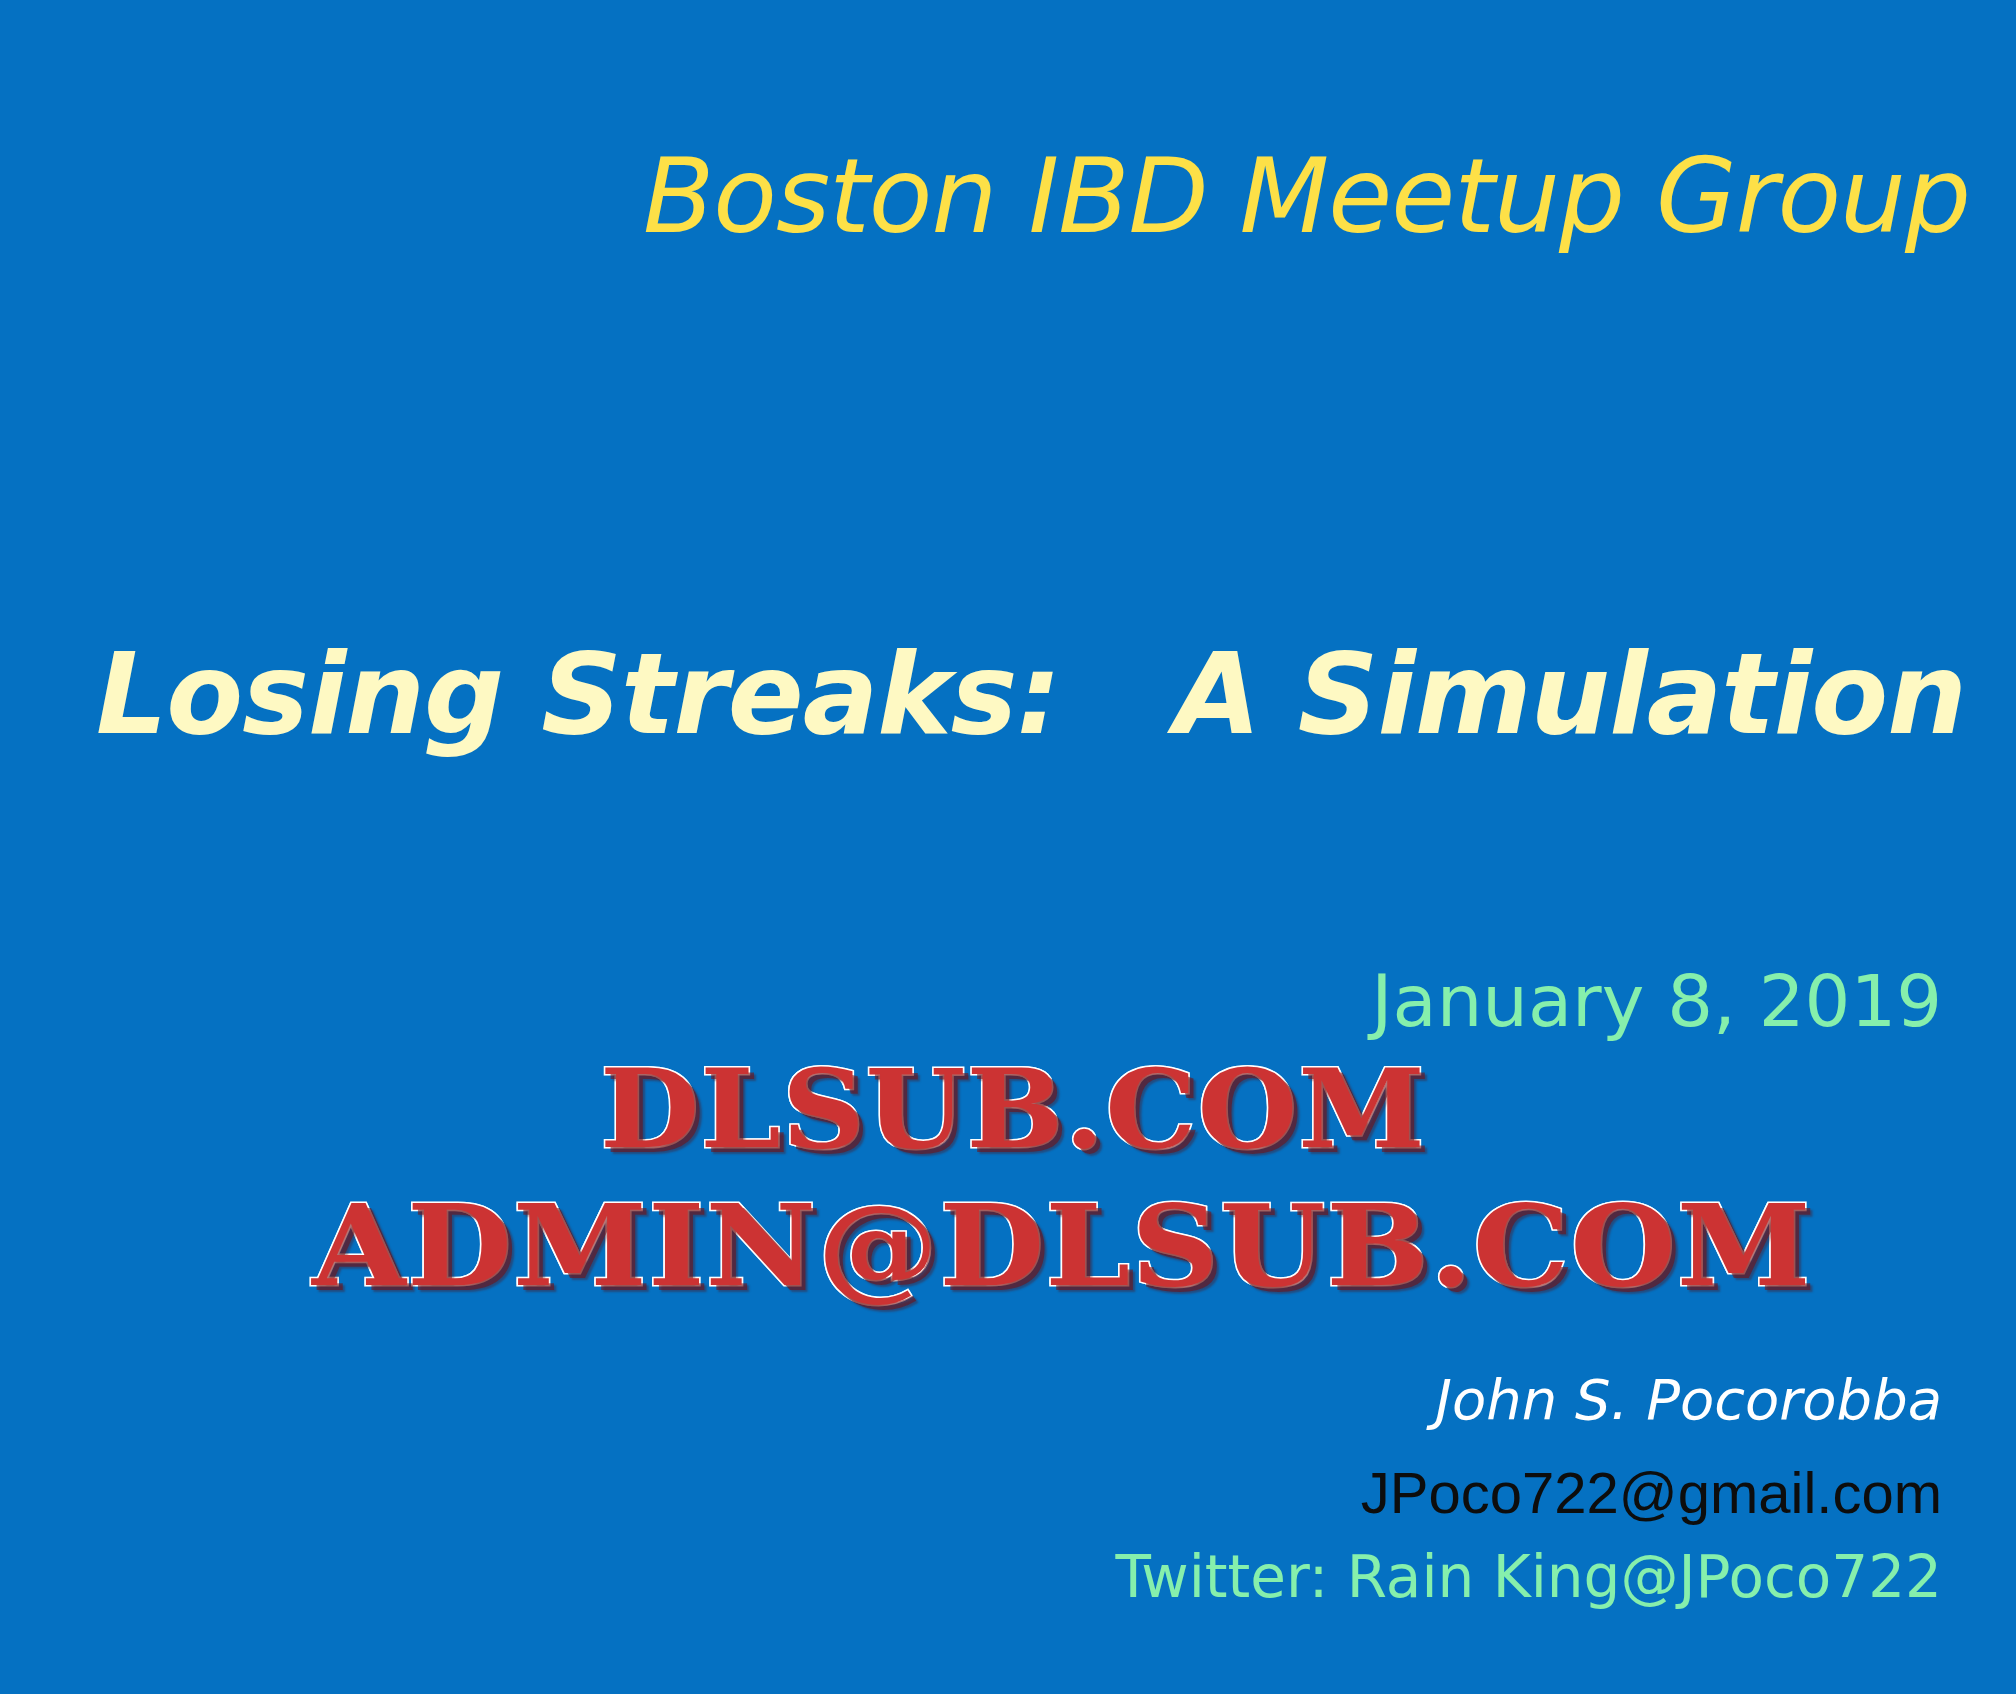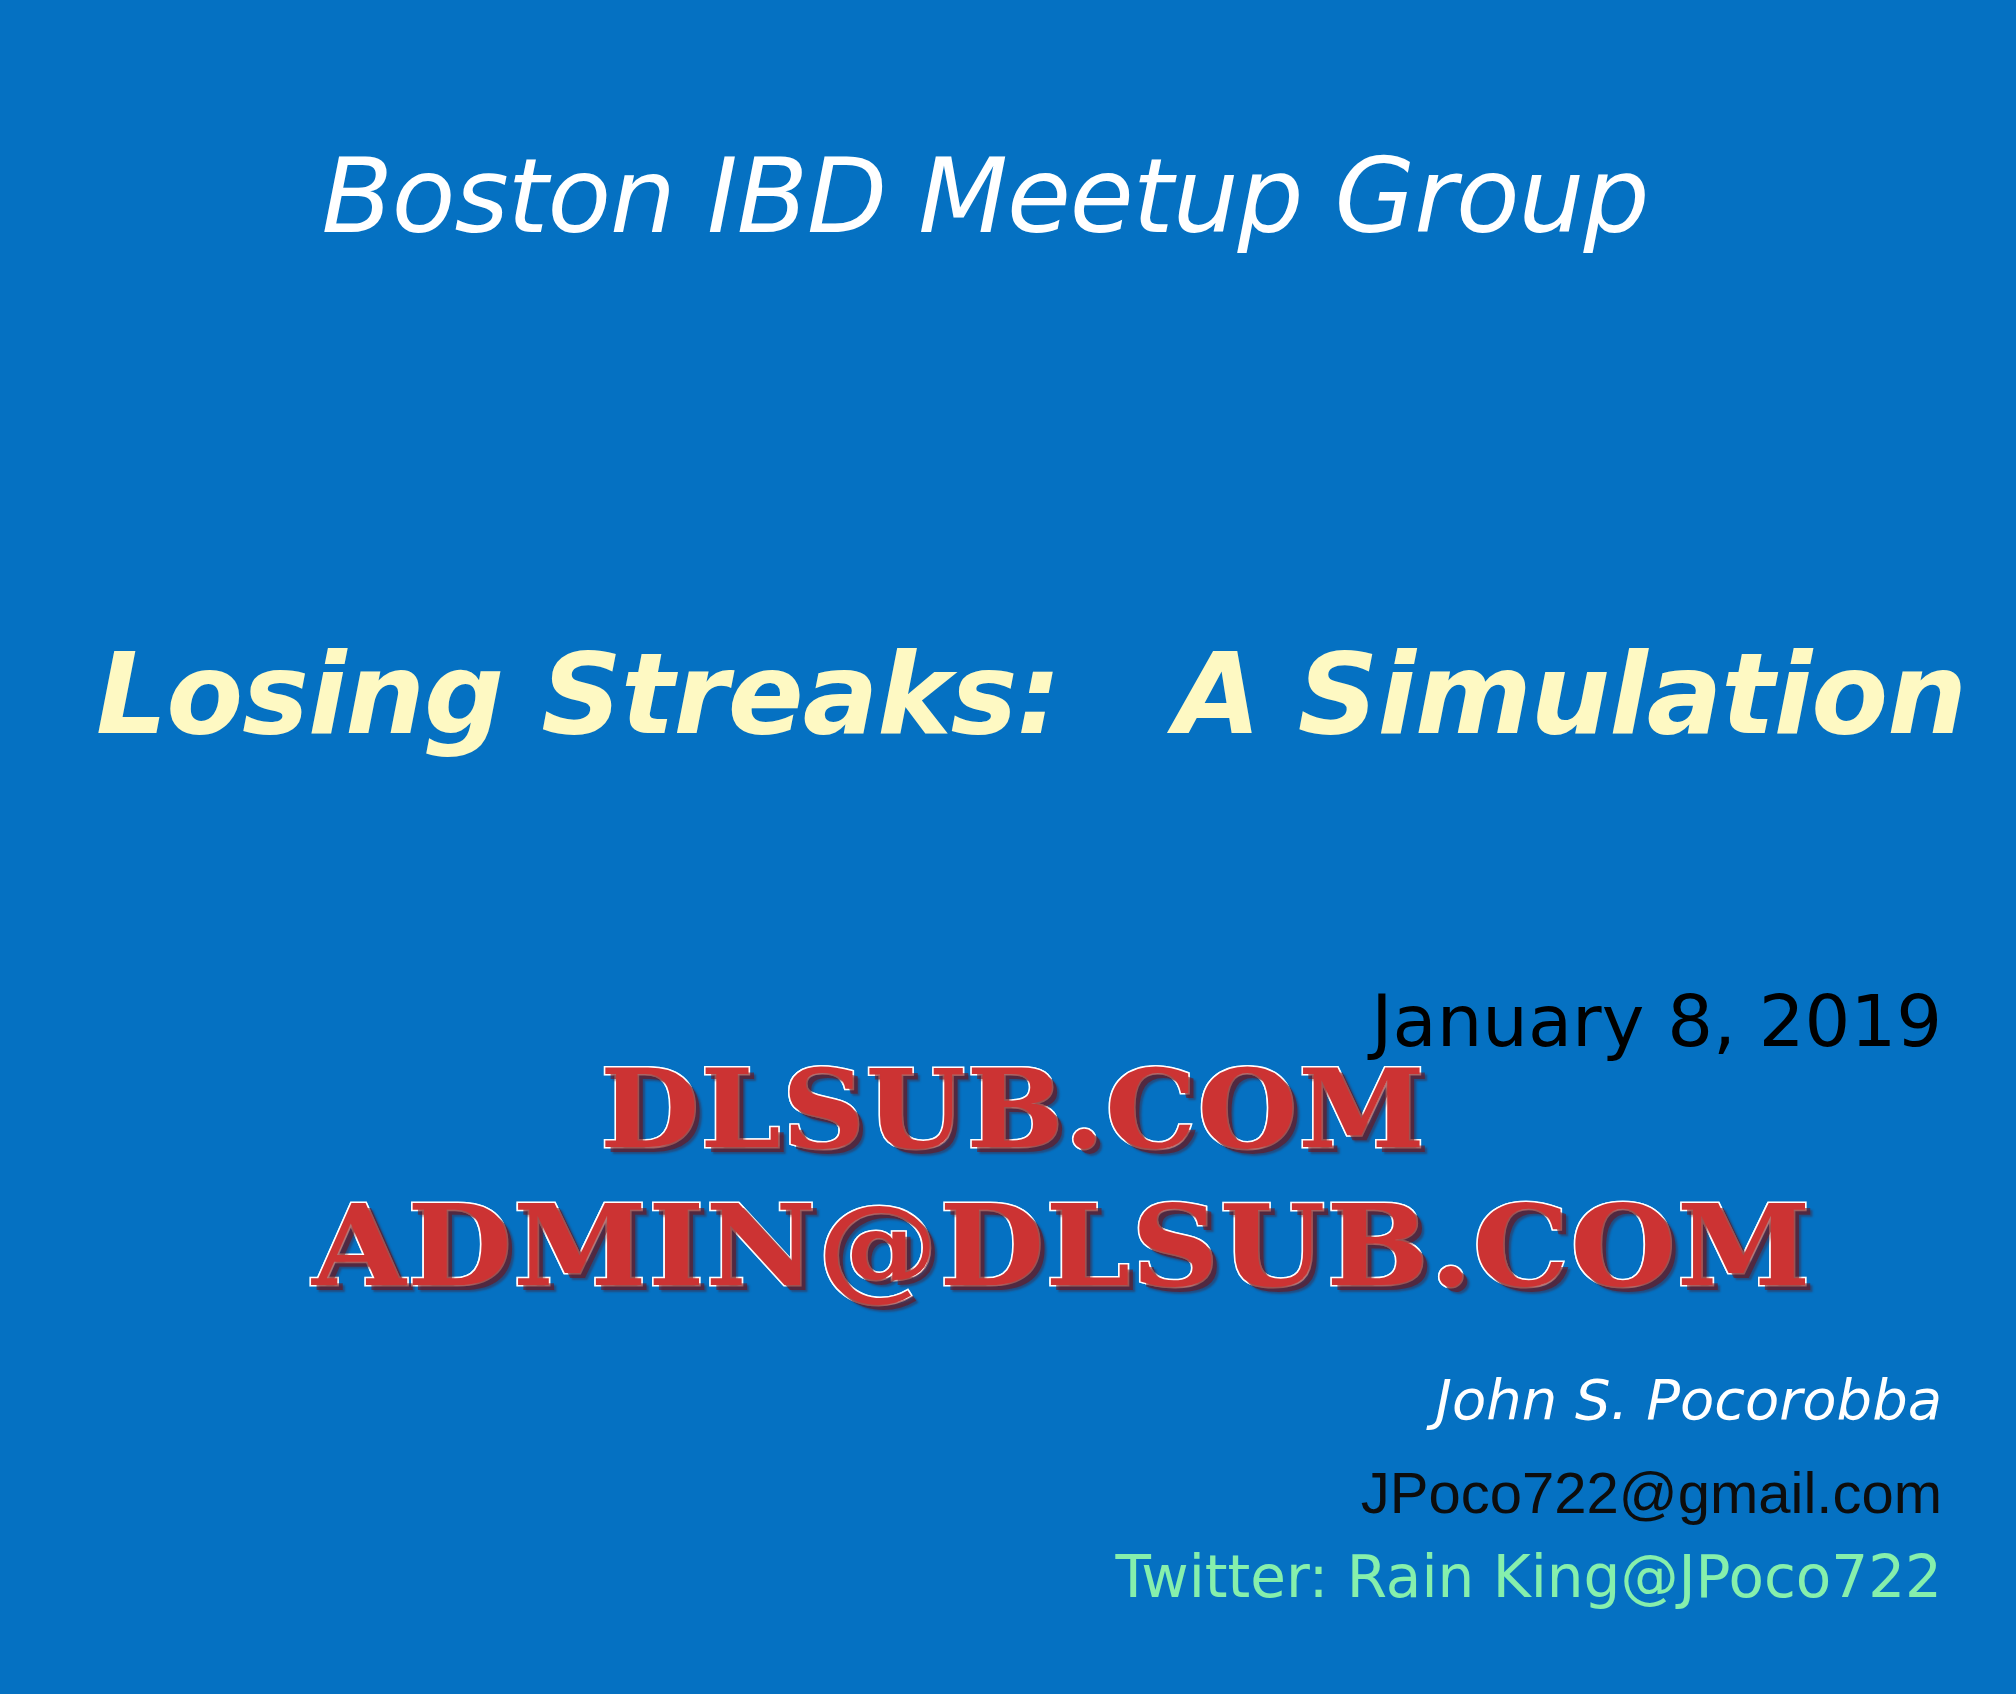--- a/index.html
+++ b/index.html
@@ -19,22 +19,22 @@
     font-family: "DejaVu Sans", sans-serif;
     -webkit-font-smoothing: antialiased;
   }
 
   
   .deck-title {
     position: absolute;
     left: 0;
     right: 46px;
     top: 140px;
-    text-align: center;
-    color: #ffffff;
+    text-align: right;
+    color: #fde047;
     font-family: "DejaVu Sans", sans-serif;
     font-style: italic;
     font-weight: 300;
     font-size: 104px;
     letter-spacing: -1px;
     line-height: 1.08;
     white-space: nowrap;
   }
 
   
@@ -67,22 +67,22 @@
     letter-spacing: 2px;
     overflow: hidden;
     white-space: nowrap;
     pointer-events: none;
   }
 
   
   .date-line {
     position: absolute;
     right: 74px;
-    top: 980px;
-    color: #000000;
+    top: 960px;
+    color: #86efac;
     font-family: "DejaVu Sans", sans-serif;
     font-weight: 400;
     font-size: 72px;
     line-height: 1.15;
     white-space: nowrap;
     text-align: right;
   }
 
   
   .watermark-layer {

